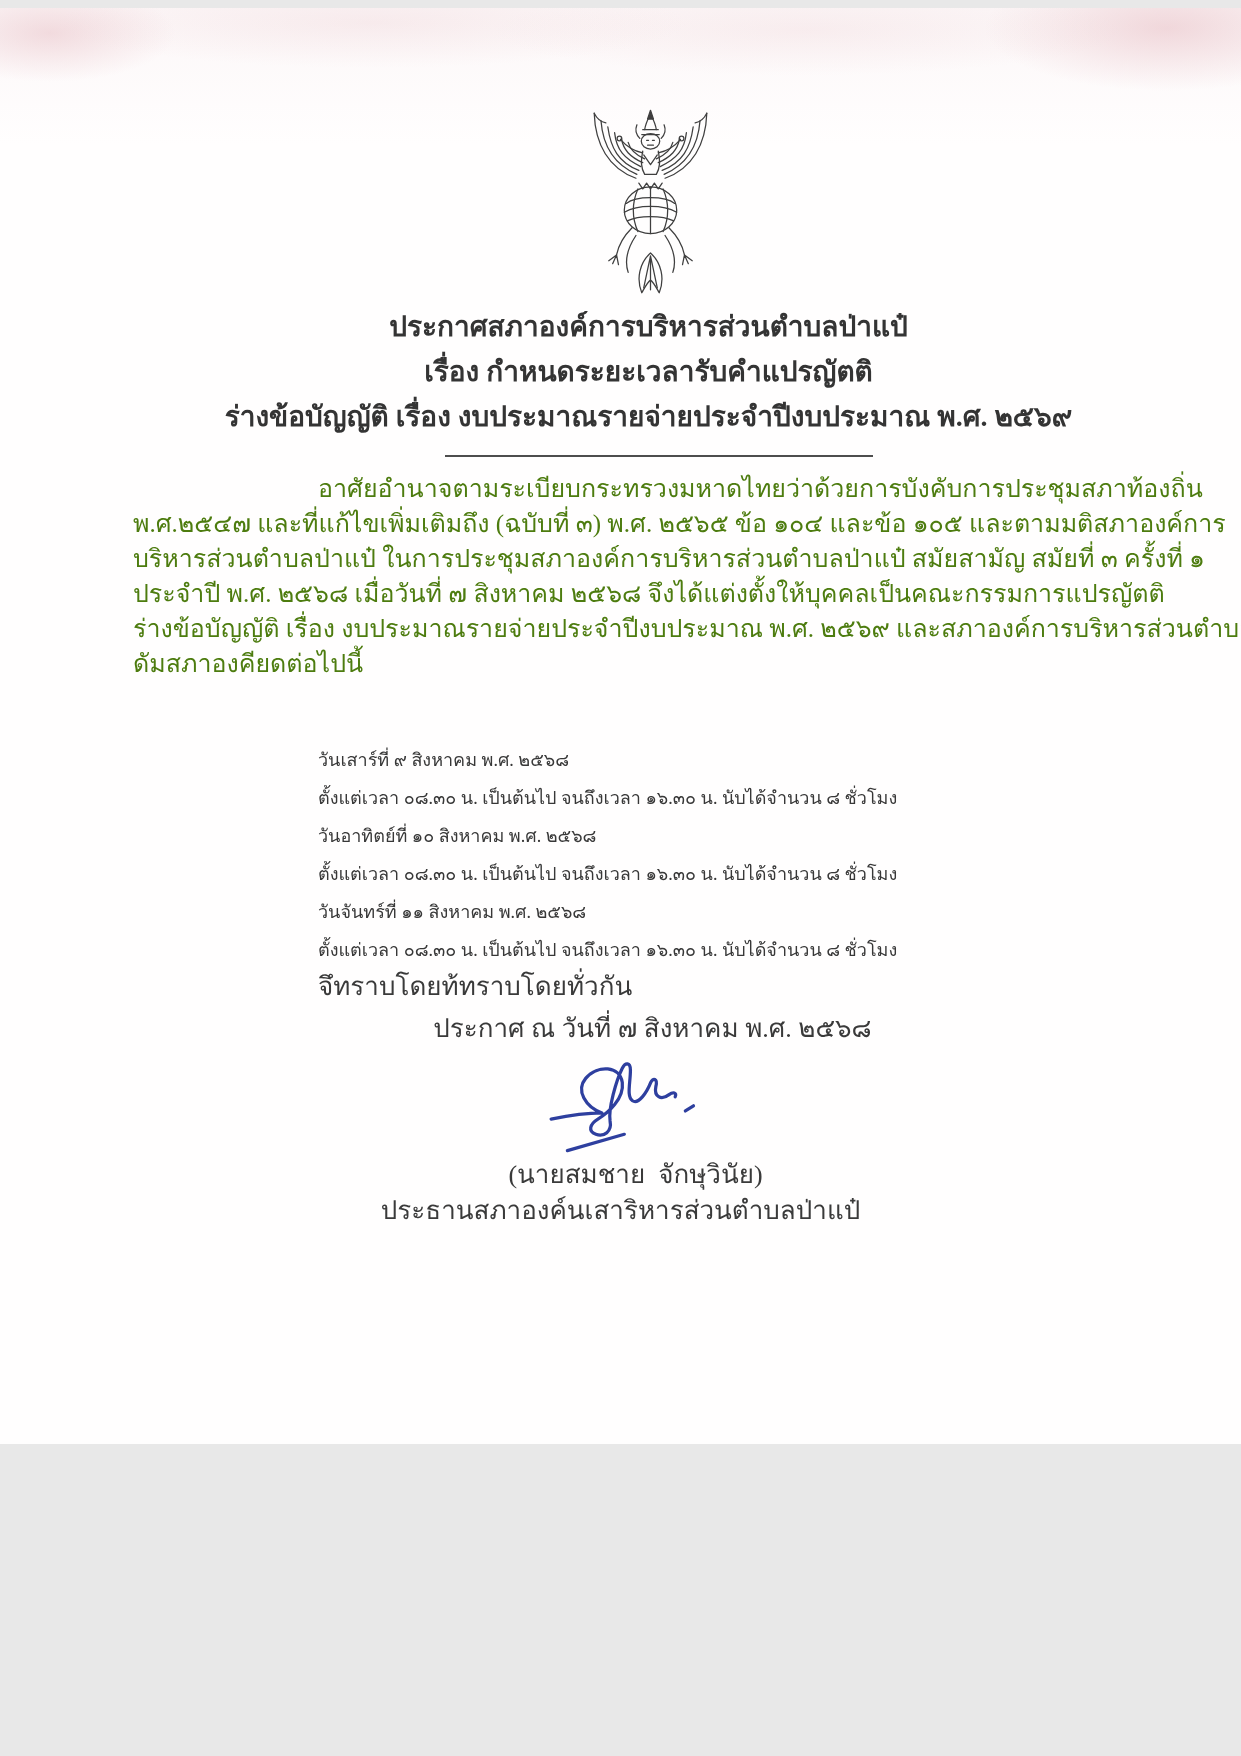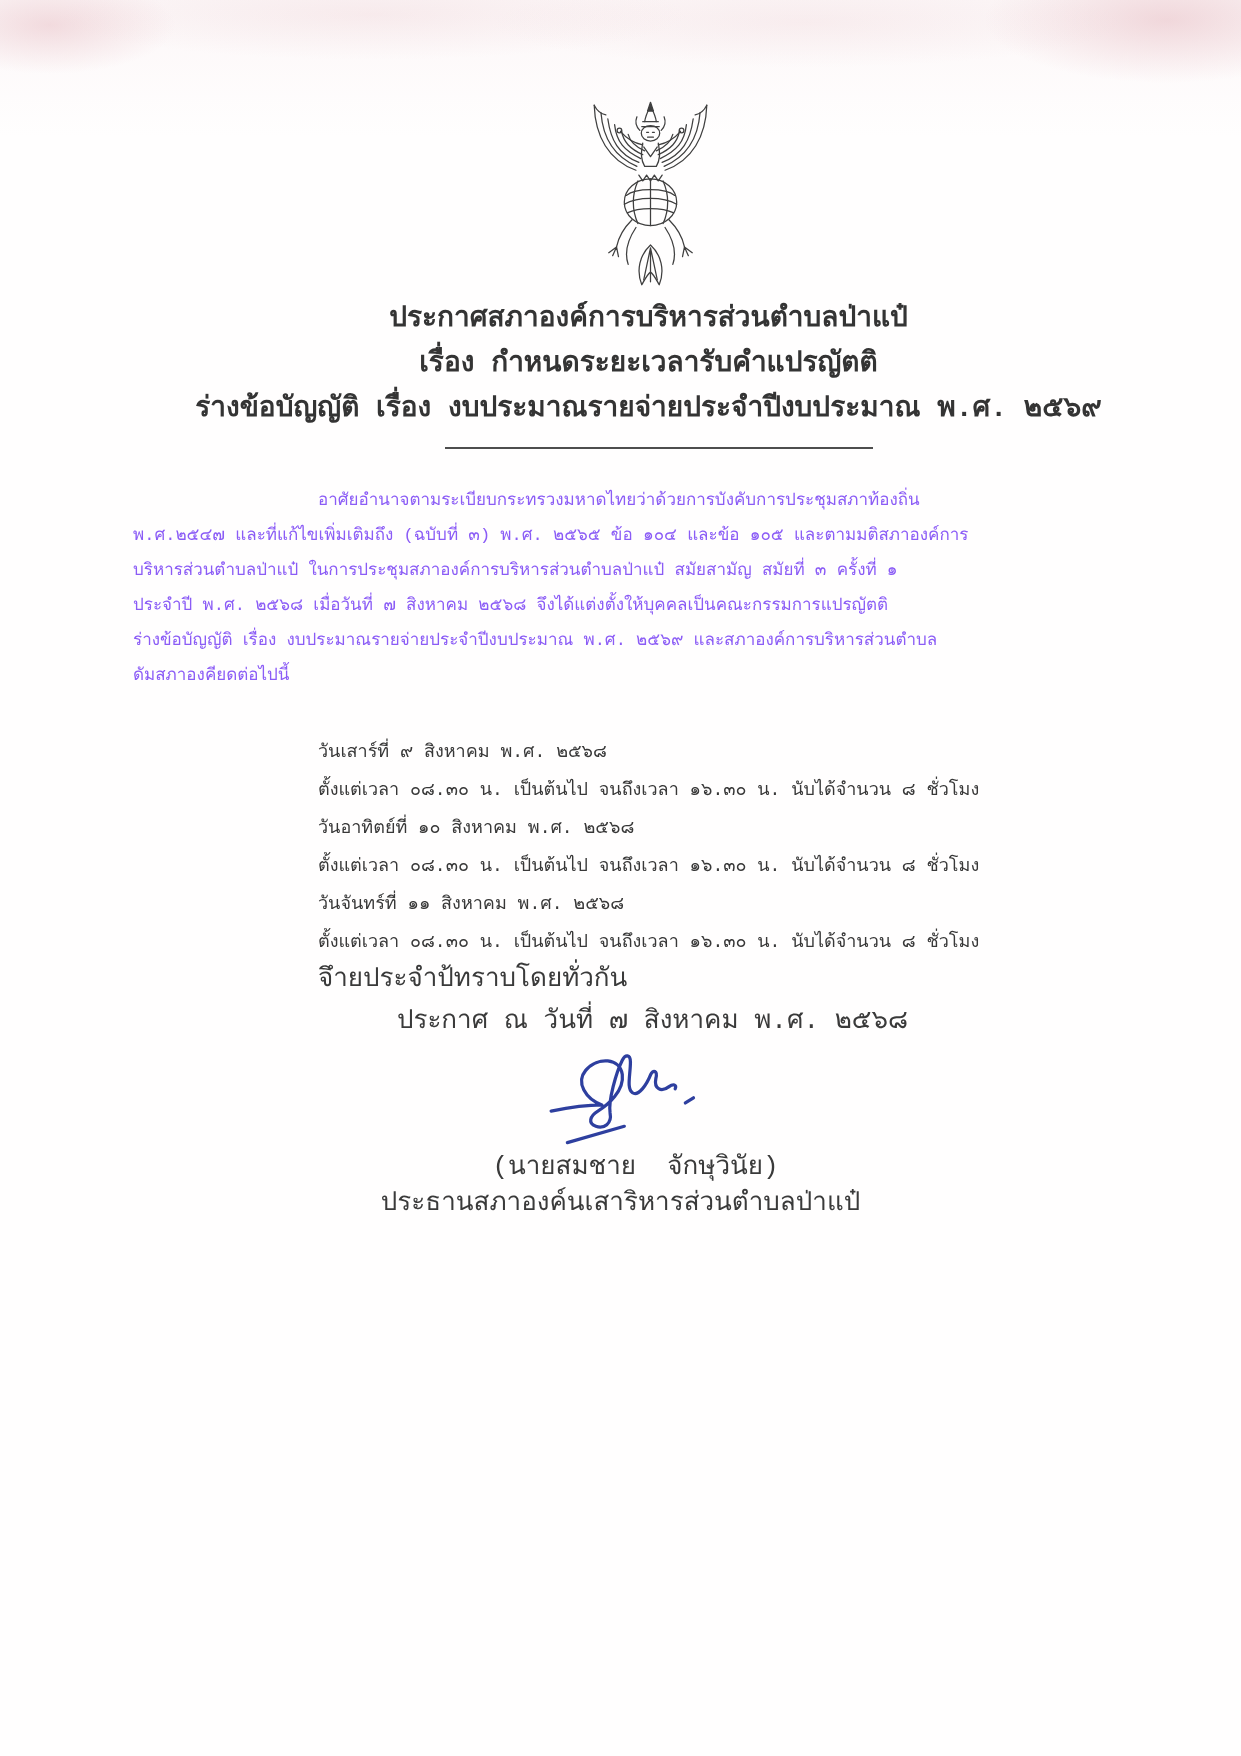--- a/index.html
+++ b/index.html
@@ -1,22 +1,22 @@
 <!DOCTYPE html>
 <html><head>
 <meta charset="utf-8">
 <style>
   html,body{margin:0;padding:0;background:#e8e8e8;}
   .page{
     position:relative;
-    width:1241px;height:1756px;
-    margin:0 auto;
+    width:1241px;height:1436px;
+    margin:8px auto;
     background:#fffefe;
     overflow:hidden;
-    font-family:Liberation Mono, monospace;
+    font-family:Liberation Serif, serif;
     color:#3a3a3a;
   }
   
   .scan-noise{
     position:absolute;top:0;left:0;right:0;height:250px;
     pointer-events:none;
     background:
       radial-gradient(ellipse 180px 70px at 4% 10%, rgba(224,170,178,.38), transparent 70%),
       radial-gradient(ellipse 260px 90px at 94% 8%, rgba(224,170,178,.42), transparent 70%),
       radial-gradient(ellipse 420px 60px at 30% 6%, rgba(232,195,200,.25), transparent 75%),
@@ -28,22 +28,22 @@
   .title-block{
     position:absolute;top:296px;left:0;right:0;
     text-align:center;transform:translateX(28px);
     font-size:28px;font-weight:bold;line-height:45px;color:#343434;
   }
   .title-divider{
     position:absolute;top:447px;left:445px;width:428px;height:0;
     border-top:2px solid #4e4e4e;
   }
   .body-block{
-    position:absolute;top:483px;left:133px;width:980px;
-    font-size:17px;line-height:35px;color:#8b5cf6;
+    position:absolute;top:463px;left:133px;width:980px;
+    font-size:25px;line-height:35px;color:#4d7c0f;
   }
   .body-line{white-space:nowrap;}
   .body-line.indent{text-indent:185px;}
   .schedule-block{
     position:absolute;top:733px;left:318px;
     font-size:18px;line-height:38px;color:#383838;
   }
   .schedule-line{white-space:nowrap;}
   .closing-line{
     position:absolute;top:962px;left:318px;
@@ -147,21 +147,21 @@
 
   <div class="schedule-block">
     <div class="schedule-line">วันเสาร์ที่ ๙ สิงหาคม พ.ศ. ๒๕๖๘</div>
     <div class="schedule-line">ตั้งแต่เวลา ๐๘.๓๐ น. เป็นต้นไป จนถึงเวลา ๑๖.๓๐ น. นับได้จำนวน ๘ ชั่วโมง</div>
     <div class="schedule-line">วันอาทิตย์ที่ ๑๐ สิงหาคม พ.ศ. ๒๕๖๘</div>
     <div class="schedule-line">ตั้งแต่เวลา ๐๘.๓๐ น. เป็นต้นไป จนถึงเวลา ๑๖.๓๐ น. นับได้จำนวน ๘ ชั่วโมง</div>
     <div class="schedule-line">วันจันทร์ที่ ๑๑ สิงหาคม พ.ศ. ๒๕๖๘</div>
     <div class="schedule-line">ตั้งแต่เวลา ๐๘.๓๐ น. เป็นต้นไป จนถึงเวลา ๑๖.๓๐ น. นับได้จำนวน ๘ ชั่วโมง</div>
   </div>
 
-  <div class="closing-line">จึายประจำป้ทราบโดยทั่วกัน</div>
+  <div class="closing-line">จึทราบโดยท้ทราบโดยทั่วกัน</div>
 
   <div class="announce-line">ประกาศ ณ วันที่ ๗ สิงหาคม พ.ศ. ๒๕๖๘</div>
 
   <div class="signature-ink">
     <svg viewBox="0 0 175 100" fill="none" stroke="#2e3f9f" stroke-width="3.2" stroke-linecap="round" stroke-linejoin="round">
       <path d="M6,62 C26,58 44,56 56,56 C40,50 30,34 40,22 C52,8 74,10 76,26 C78,42 62,56 52,62 C44,67 42,74 50,77 C58,80 66,74 64,64 C62,52 70,24 76,12 C79,6 84,6 84,14 C84,26 80,40 86,44 C92,48 100,36 104,26 C106,21 111,22 109,30 C107,40 114,44 122,38 C126,35 130,36 128,40"></path>
       <path d="M138,54 L146,49"></path>
       <path d="M22,93 L78,77"></path>
     </svg>
   </div>

